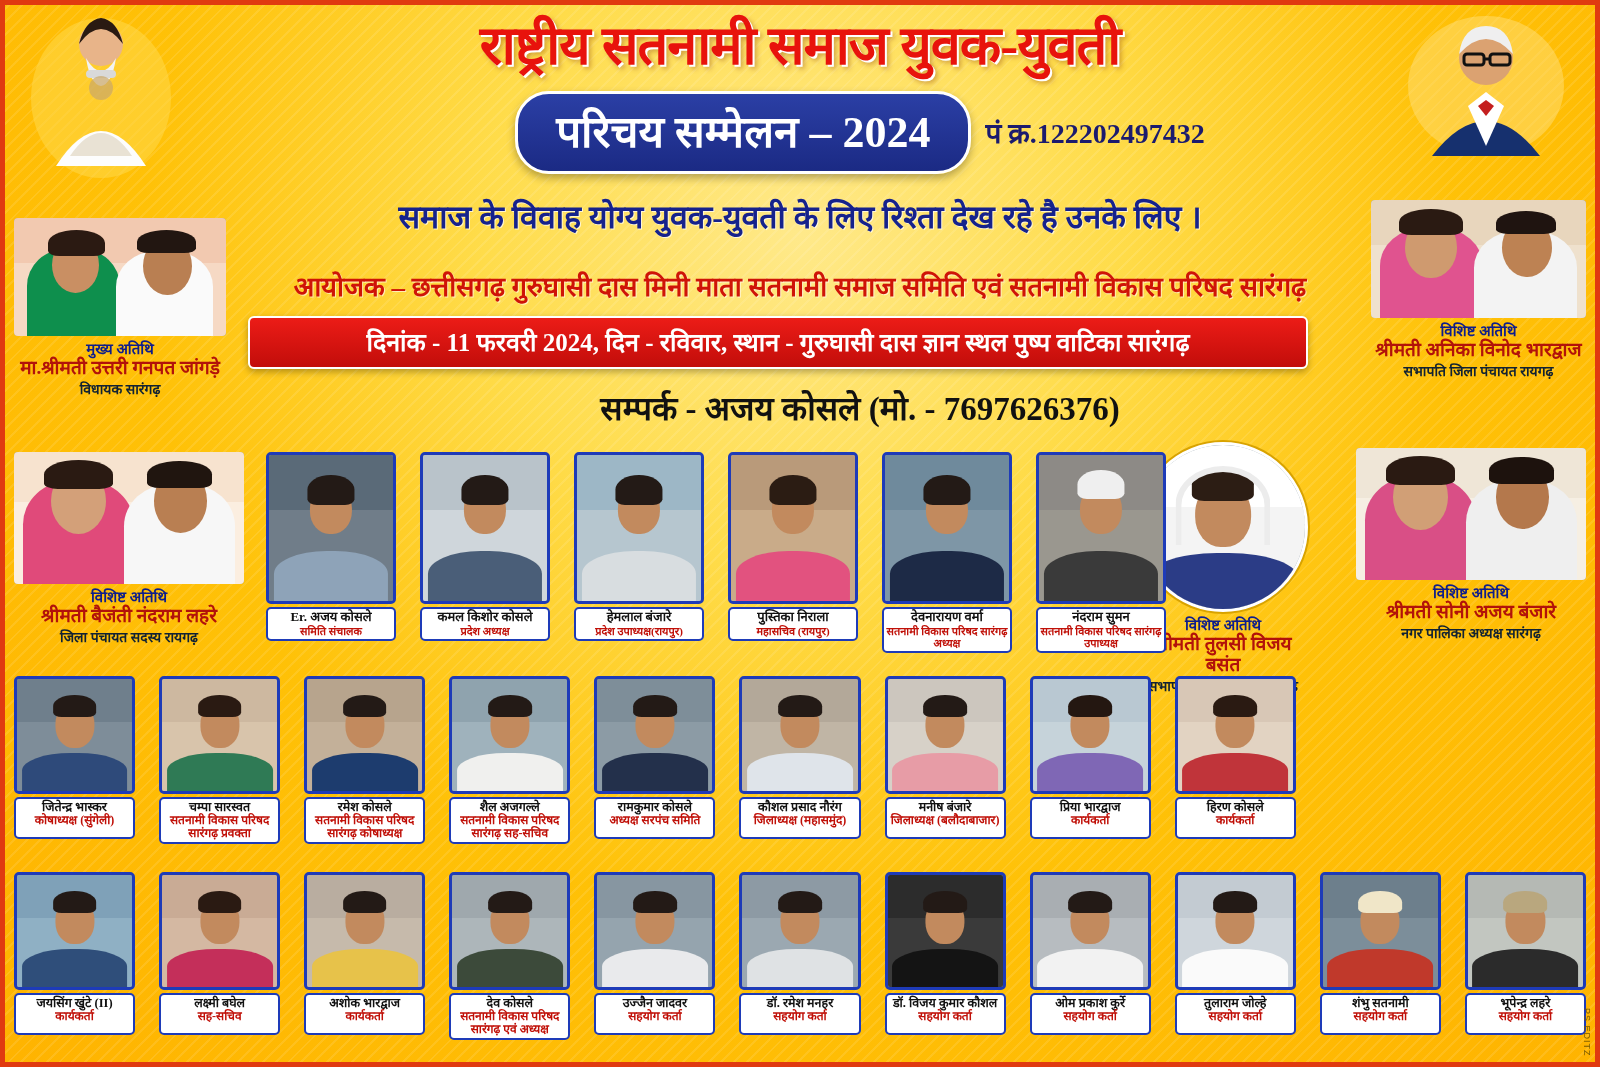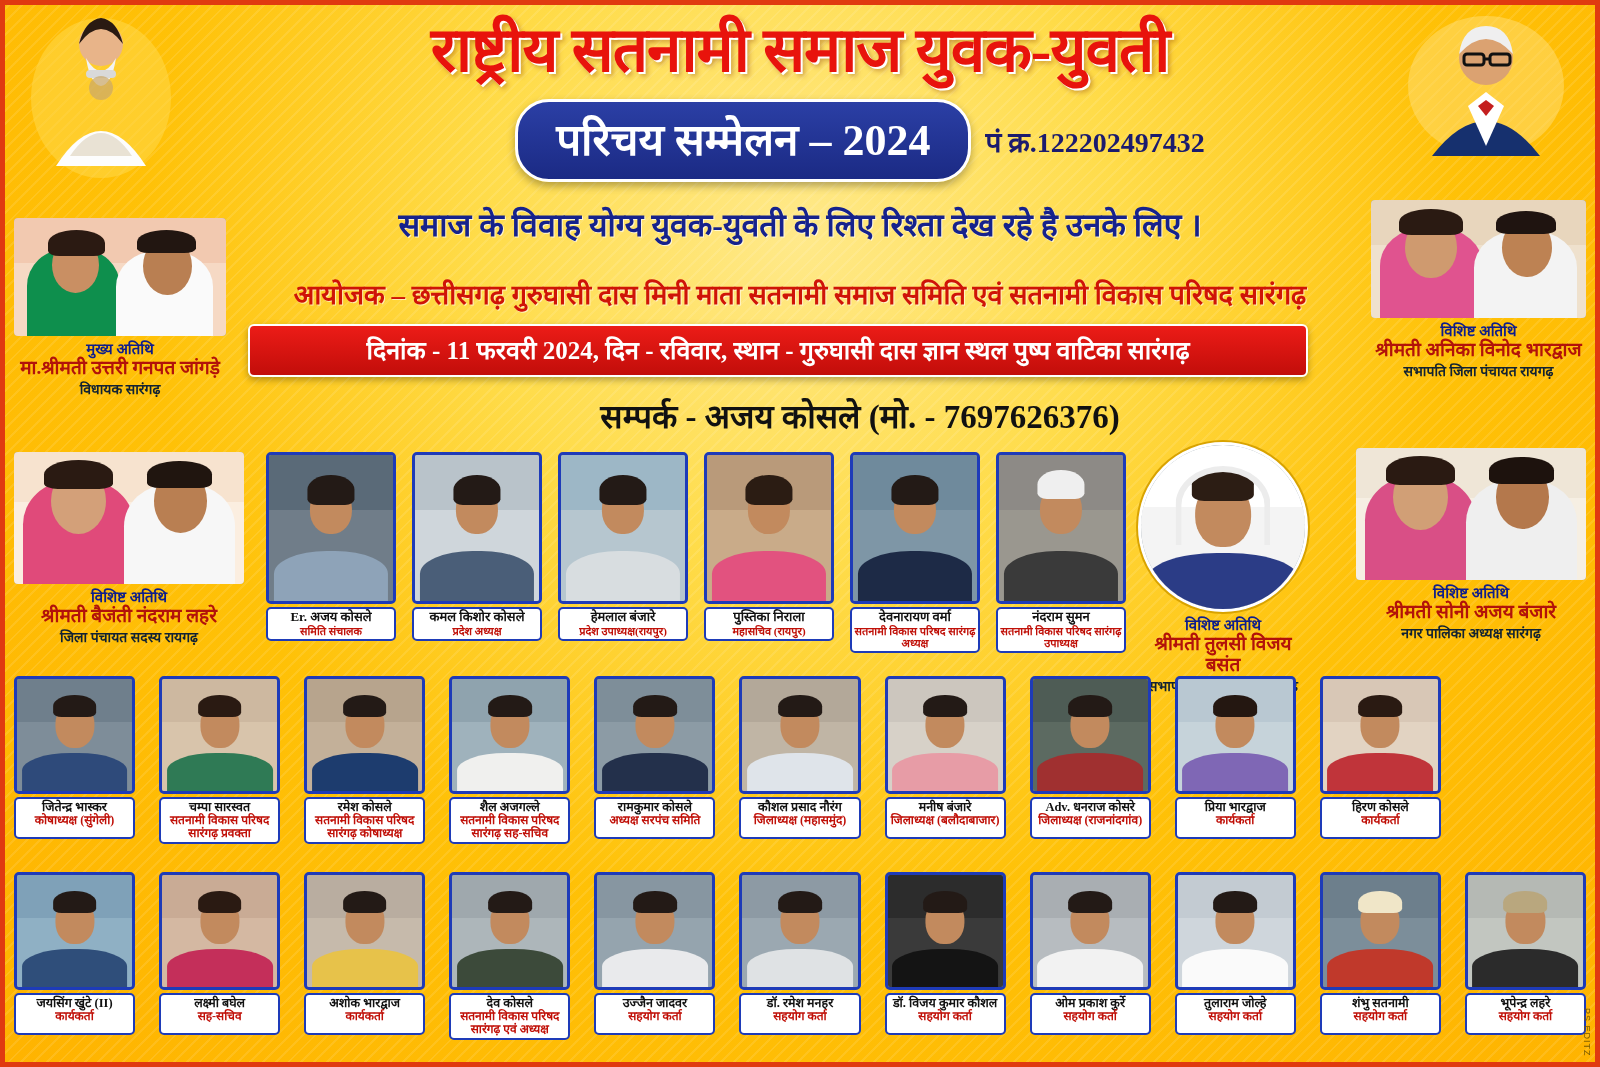--- a/index.html
+++ b/index.html
@@ -31,21 +31,21 @@
   
   .header {
     position: relative;
     height: 455px;
     padding: 4px 0 0 0;
   }
   .title-main {
     text-align: center;
     font-family: "Liberation Serif", serif;
     font-weight: bold;
-    font-size: 62px;
+    font-size: 54px;
     line-height: 1.05;
     color: #e8130c;
     letter-spacing: -1px;
     text-shadow: 2px 2px 0 #ffffff, 4px 4px 5px rgba(120,40,0,.35);
     padding: 14px 190px 0 190px;
   }
   .subtitle-row{
     display:flex; align-items:center; justify-content:center;
     gap: 14px;
     margin-top: 16px;
@@ -183,21 +183,21 @@
   .vip-left-mid{ left: 14px; top: 452px; width: 230px; }
   .vip-center-tulsi{ left: 1135px; top: 442px; width: 176px; }
   .vip-center-tulsi .vip-photo{
     width:170px;height:170px;border-radius:50%;margin:0 auto;
     border:3px solid #fff; box-shadow:0 0 0 2px #d9a300;
   }
 
   
   .row1{
     position:absolute; left:266px; top:452px;
-    display:flex; gap:16px;
+    display:flex; gap:24px;
   }
   .card1{ width:130px; }
   .card1 .pic{
     width:130px; height:152px;
     border:3px solid #1e3bb8; border-radius:5px; overflow:hidden; position:relative;
     background:#9aa7b3;
   }
   .cap{
     background:#fff;
     border:2px solid #1e3bb8;
@@ -533,33 +533,20 @@
           <div class="face"></div>
           <div class="hair"></div>
         </div>
       <div class="cap">
         <div class="nm">मनीष बंजारे</div>
         <div class="dg">जिलाध्यक्ष (बलौदाबाजार)</div>
       </div>
     </div>
     <div class="gcard">
       <div class="pic ph">
-          <div class="sky" style="background:#4e5c55"></div>
-          <div class="body" style="background:#5c6a61"></div>
-          <div class="shoulders" style="background:#a03030"></div>
-          <div class="face"></div>
-          <div class="hair"></div>
-        </div>
-      <div class="cap">
-        <div class="nm">Adv. धनराज कोसरे</div>
-        <div class="dg">जिलाध्यक्ष (राजनांदगांव)</div>
-      </div>
-    </div>
-    <div class="gcard">
-      <div class="pic ph">
           <div class="sky" style="background:#b9c8d2"></div>
           <div class="body" style="background:#c6d3da"></div>
           <div class="shoulders" style="background:#7f67b5"></div>
           <div class="face"></div>
           <div class="hair" style="background:#241711"></div>
         </div>
       <div class="cap">
         <div class="nm">प्रिया भारद्वाज</div>
         <div class="dg">कार्यकर्ता</div>
       </div>

